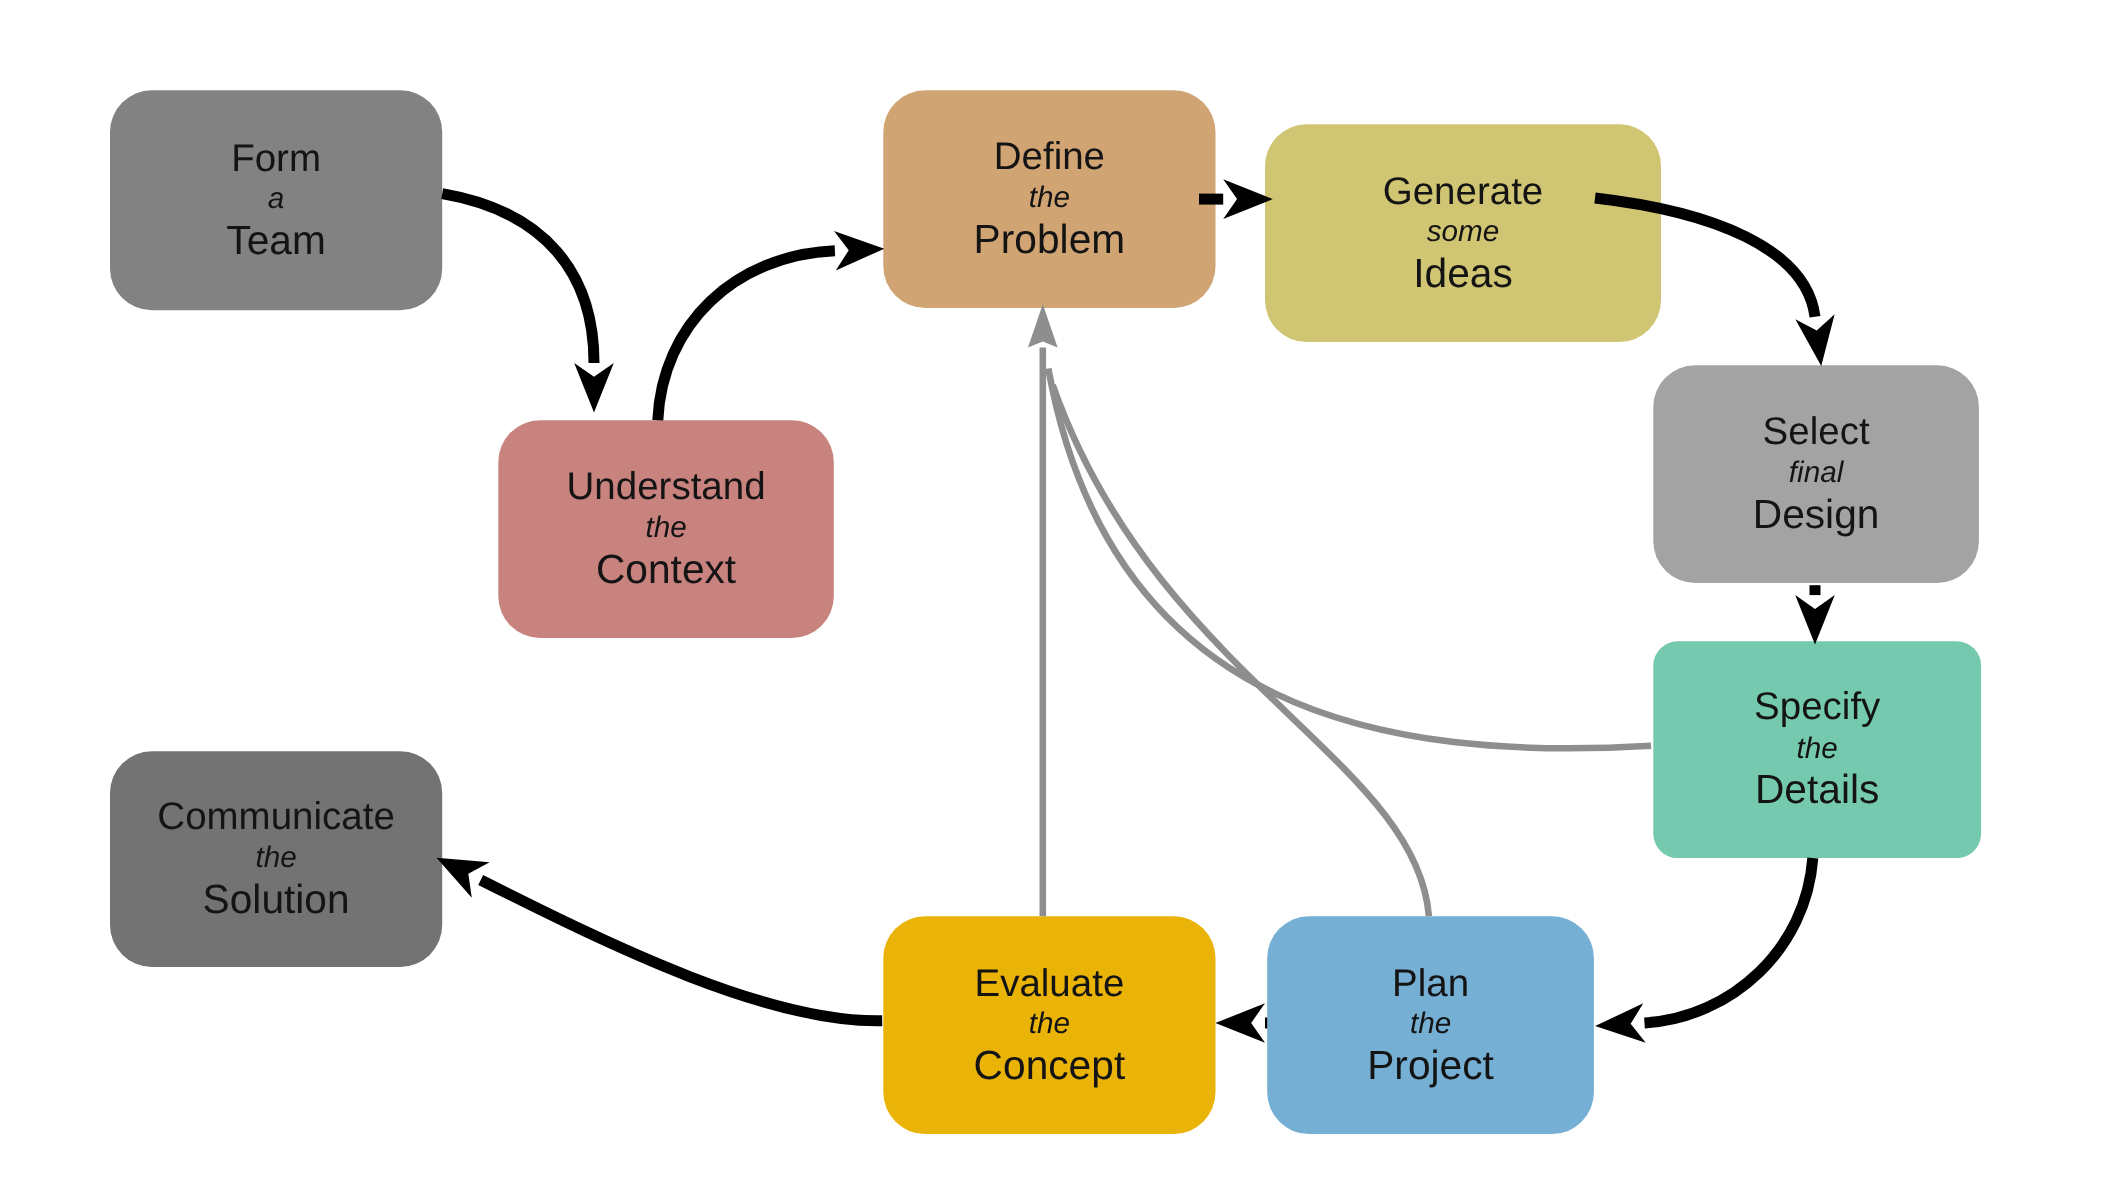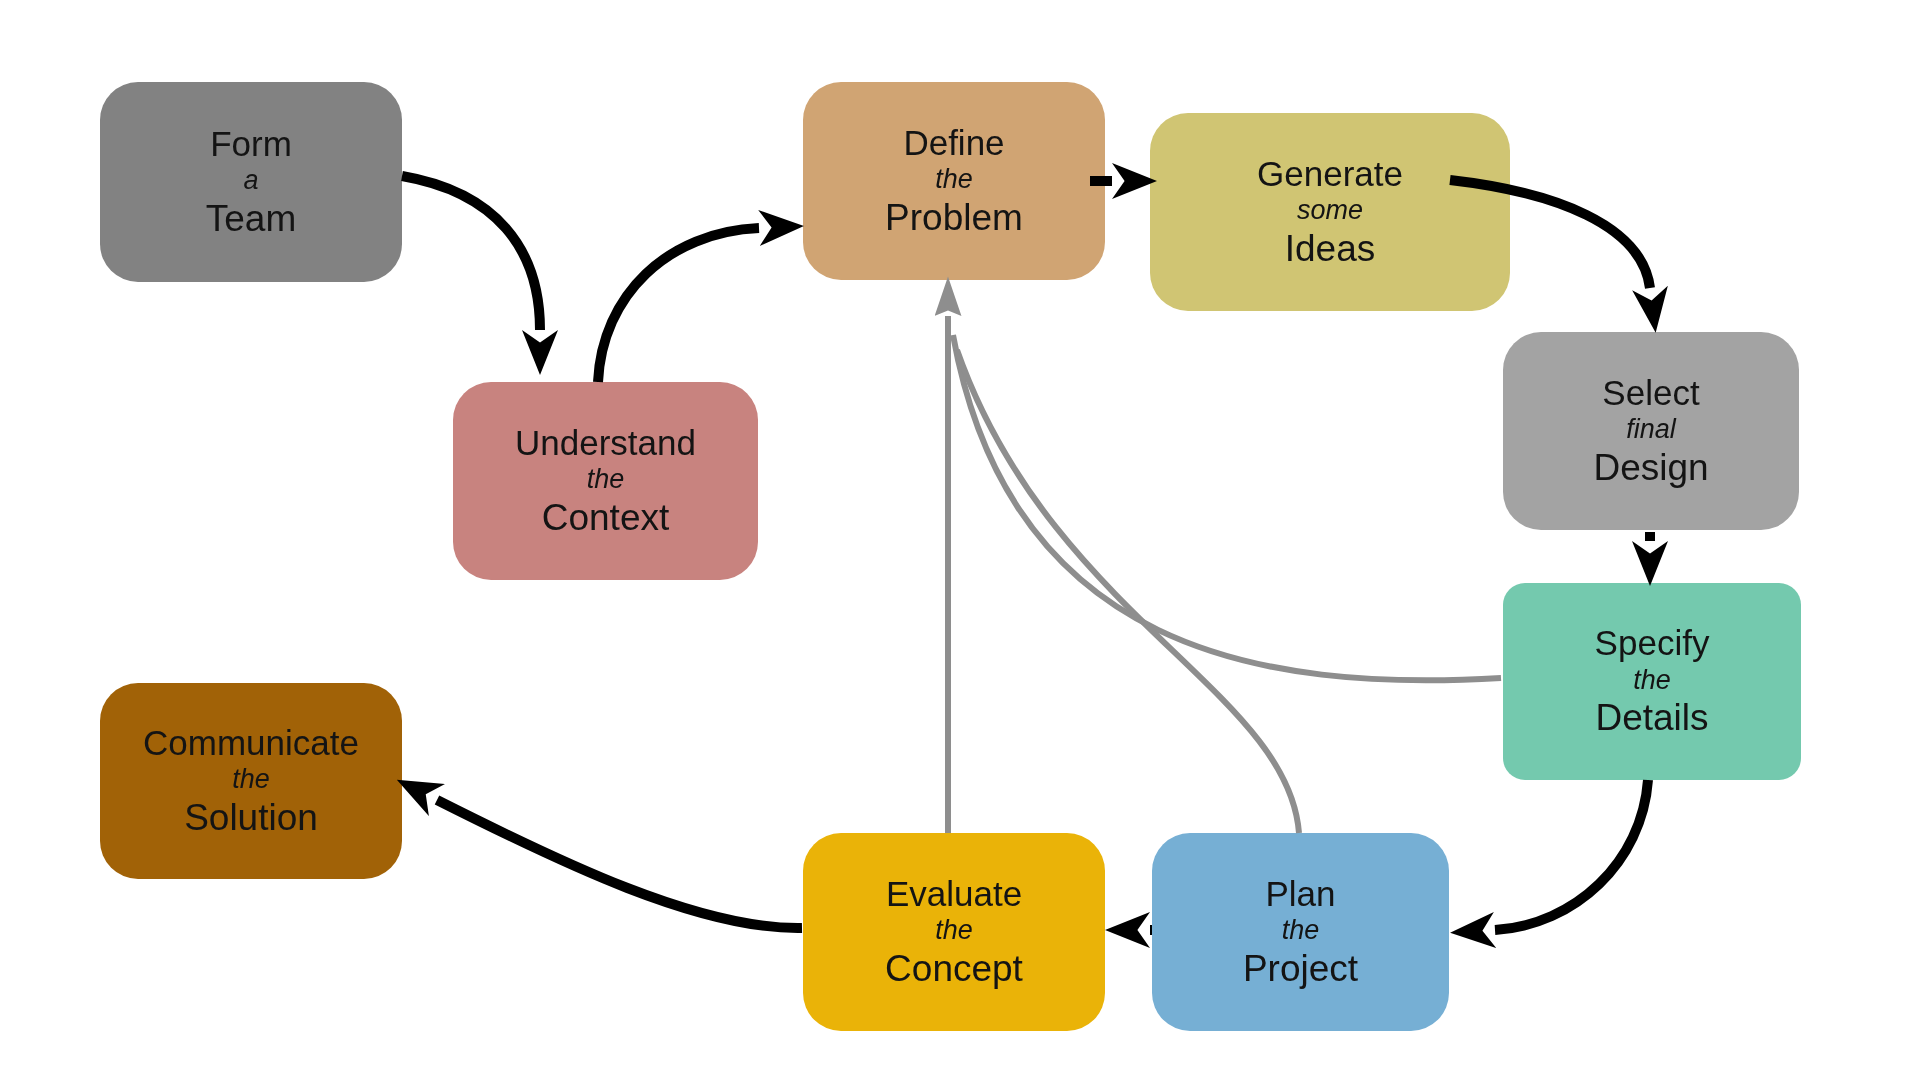--- a/index.html
+++ b/index.html
@@ -102,21 +102,21 @@
     <span class="l2">the</span>
     <span class="l3">Project</span>
   </div>
 
   <div class="box" style="left: 803px; top: 833px; width: 302px; height: 198px; background: #eab308; align-items: center;">
     <span class="l1">Evaluate</span>
     <span class="l2">the</span>
     <span class="l3">Concept</span>
   </div>
 
-  <div class="box" style="left: 100px; top: 683px; width: 302px; height: 196px; background: #a16207;">
+  <div class="box" style="left: 100px; top: 683px; width: 302px; height: 196px; background: #737373;">
     <span class="l1">Communicate</span>
     <span class="l2">the</span>
     <span class="l3">Solution</span>
   </div>
 
   <svg class="arrows" viewBox="0 0 1920 1080">
     <defs>
       <marker id="headBlack" viewBox="0 0 10 8" refX="0" refY="4" markerWidth="4.5" markerHeight="3.6" orient="auto" markerUnits="strokeWidth">
         <path d="M 0 0 L 10 4 L 0 8 L 2.8 4 Z" fill="#000000"></path>
       </marker>

